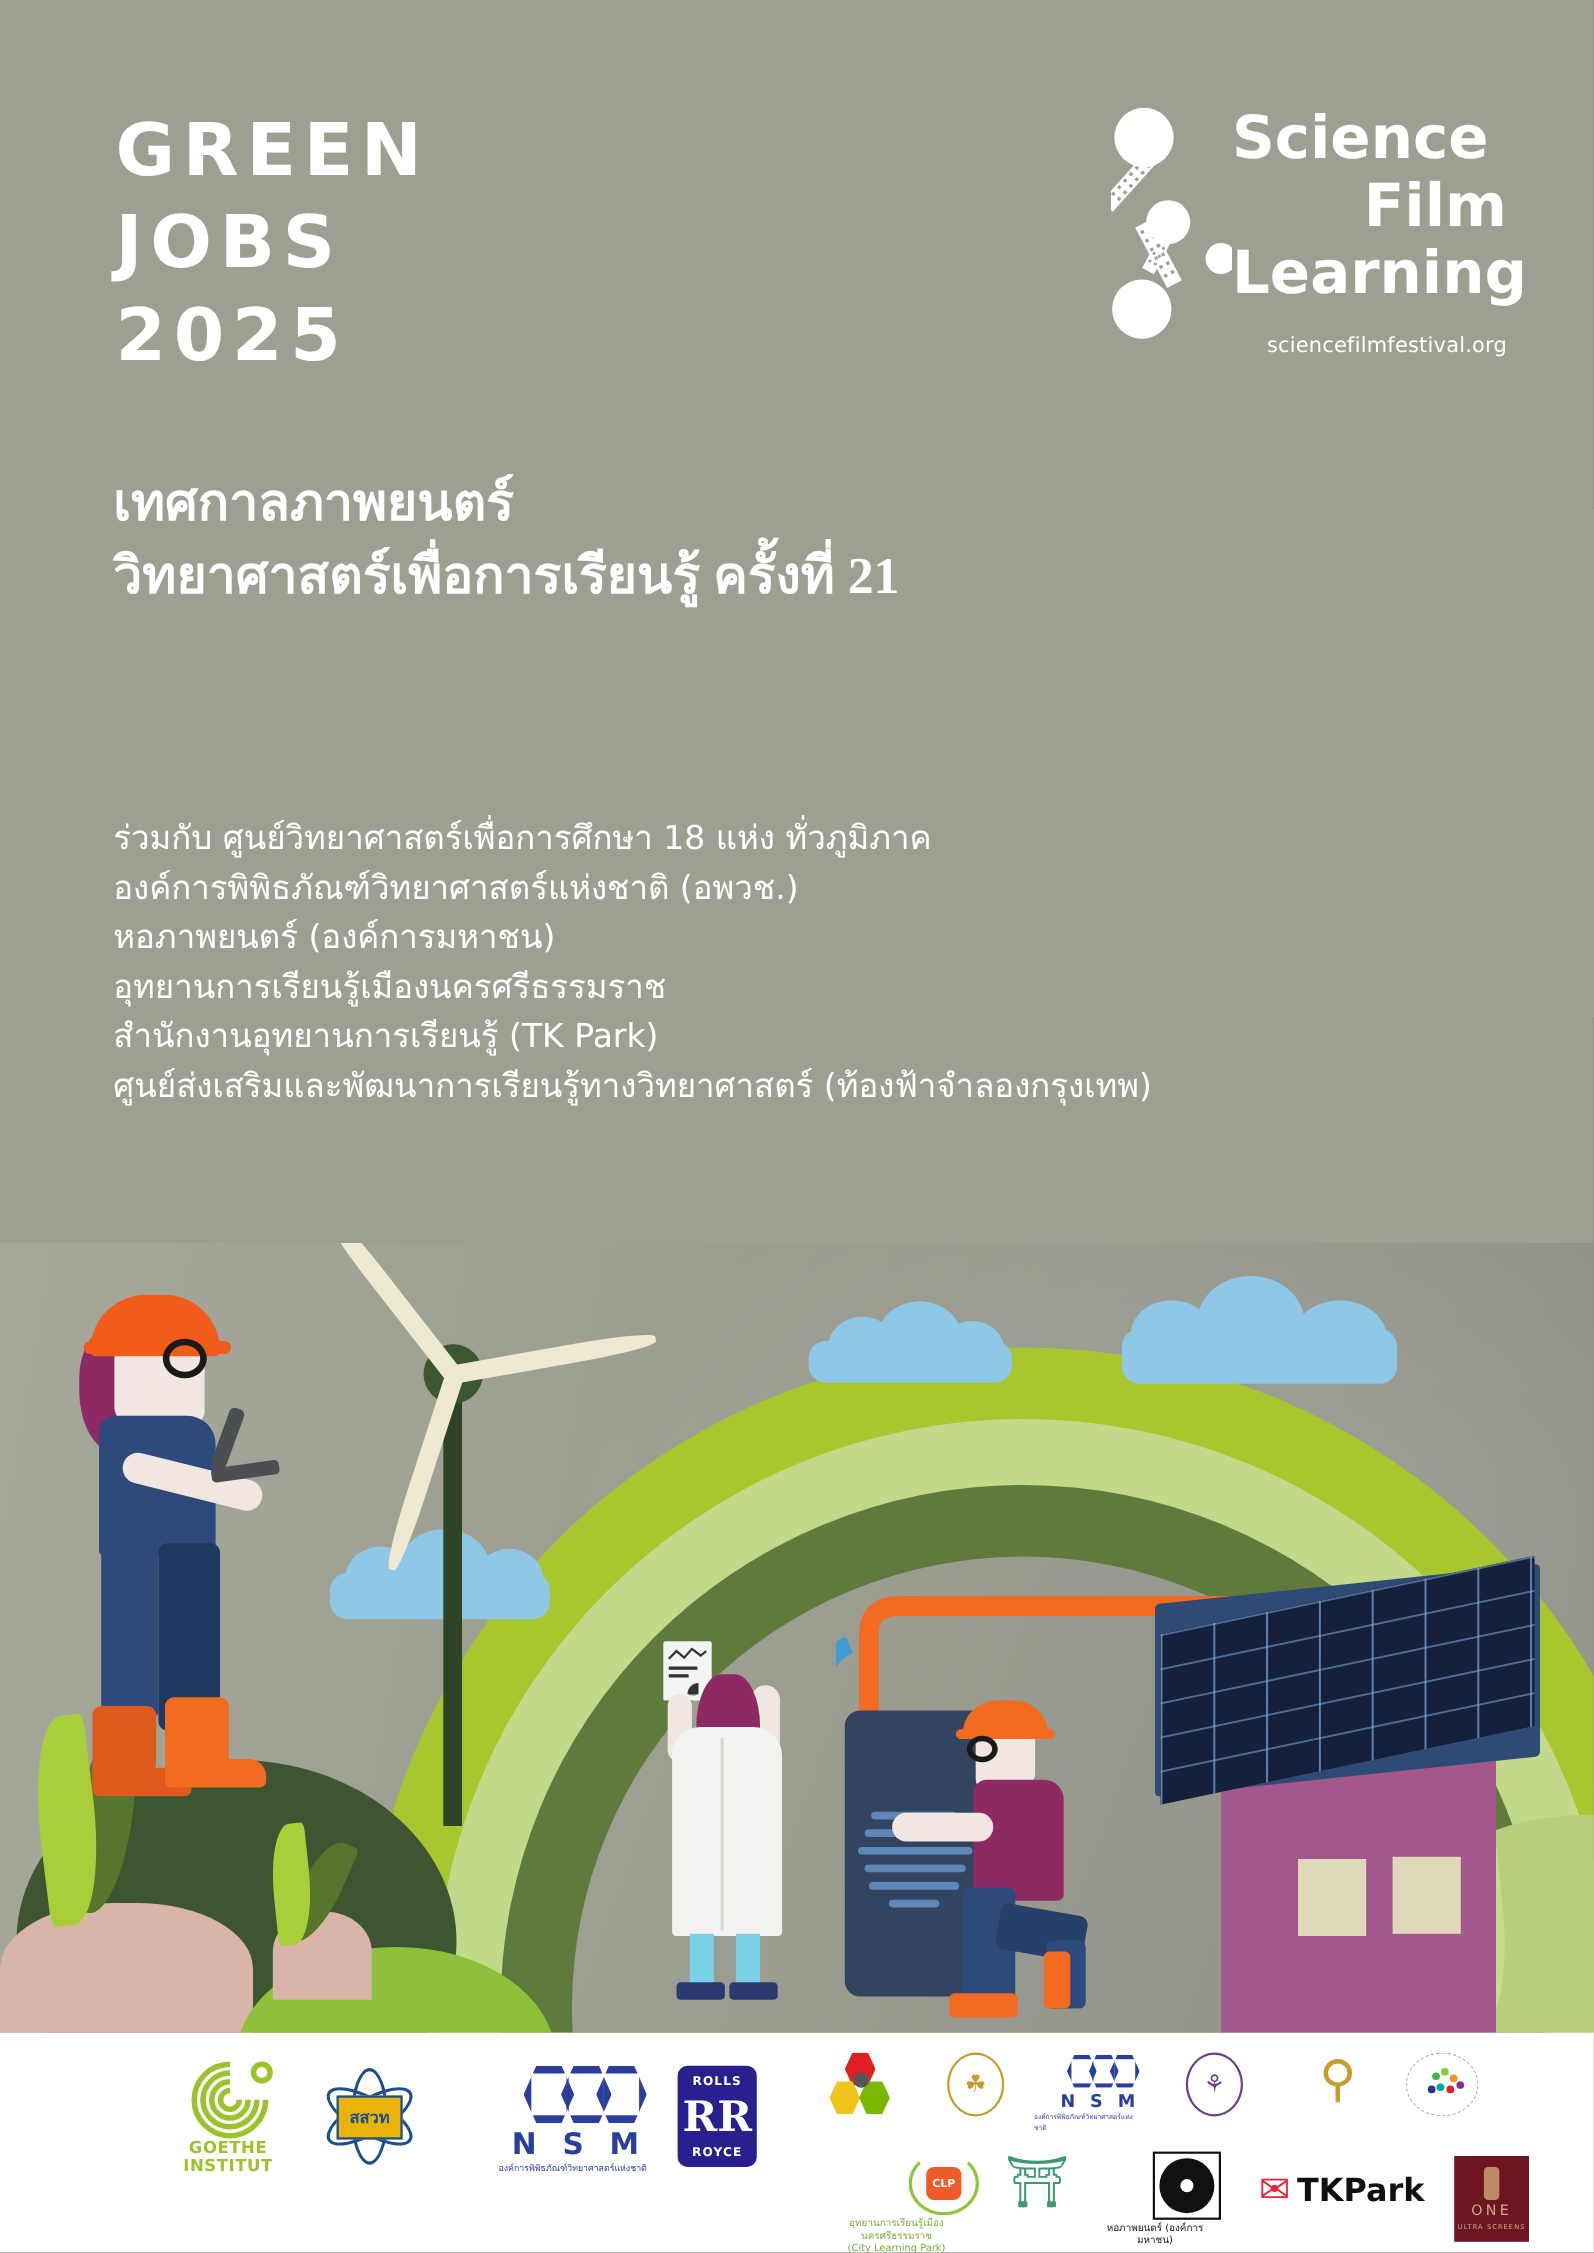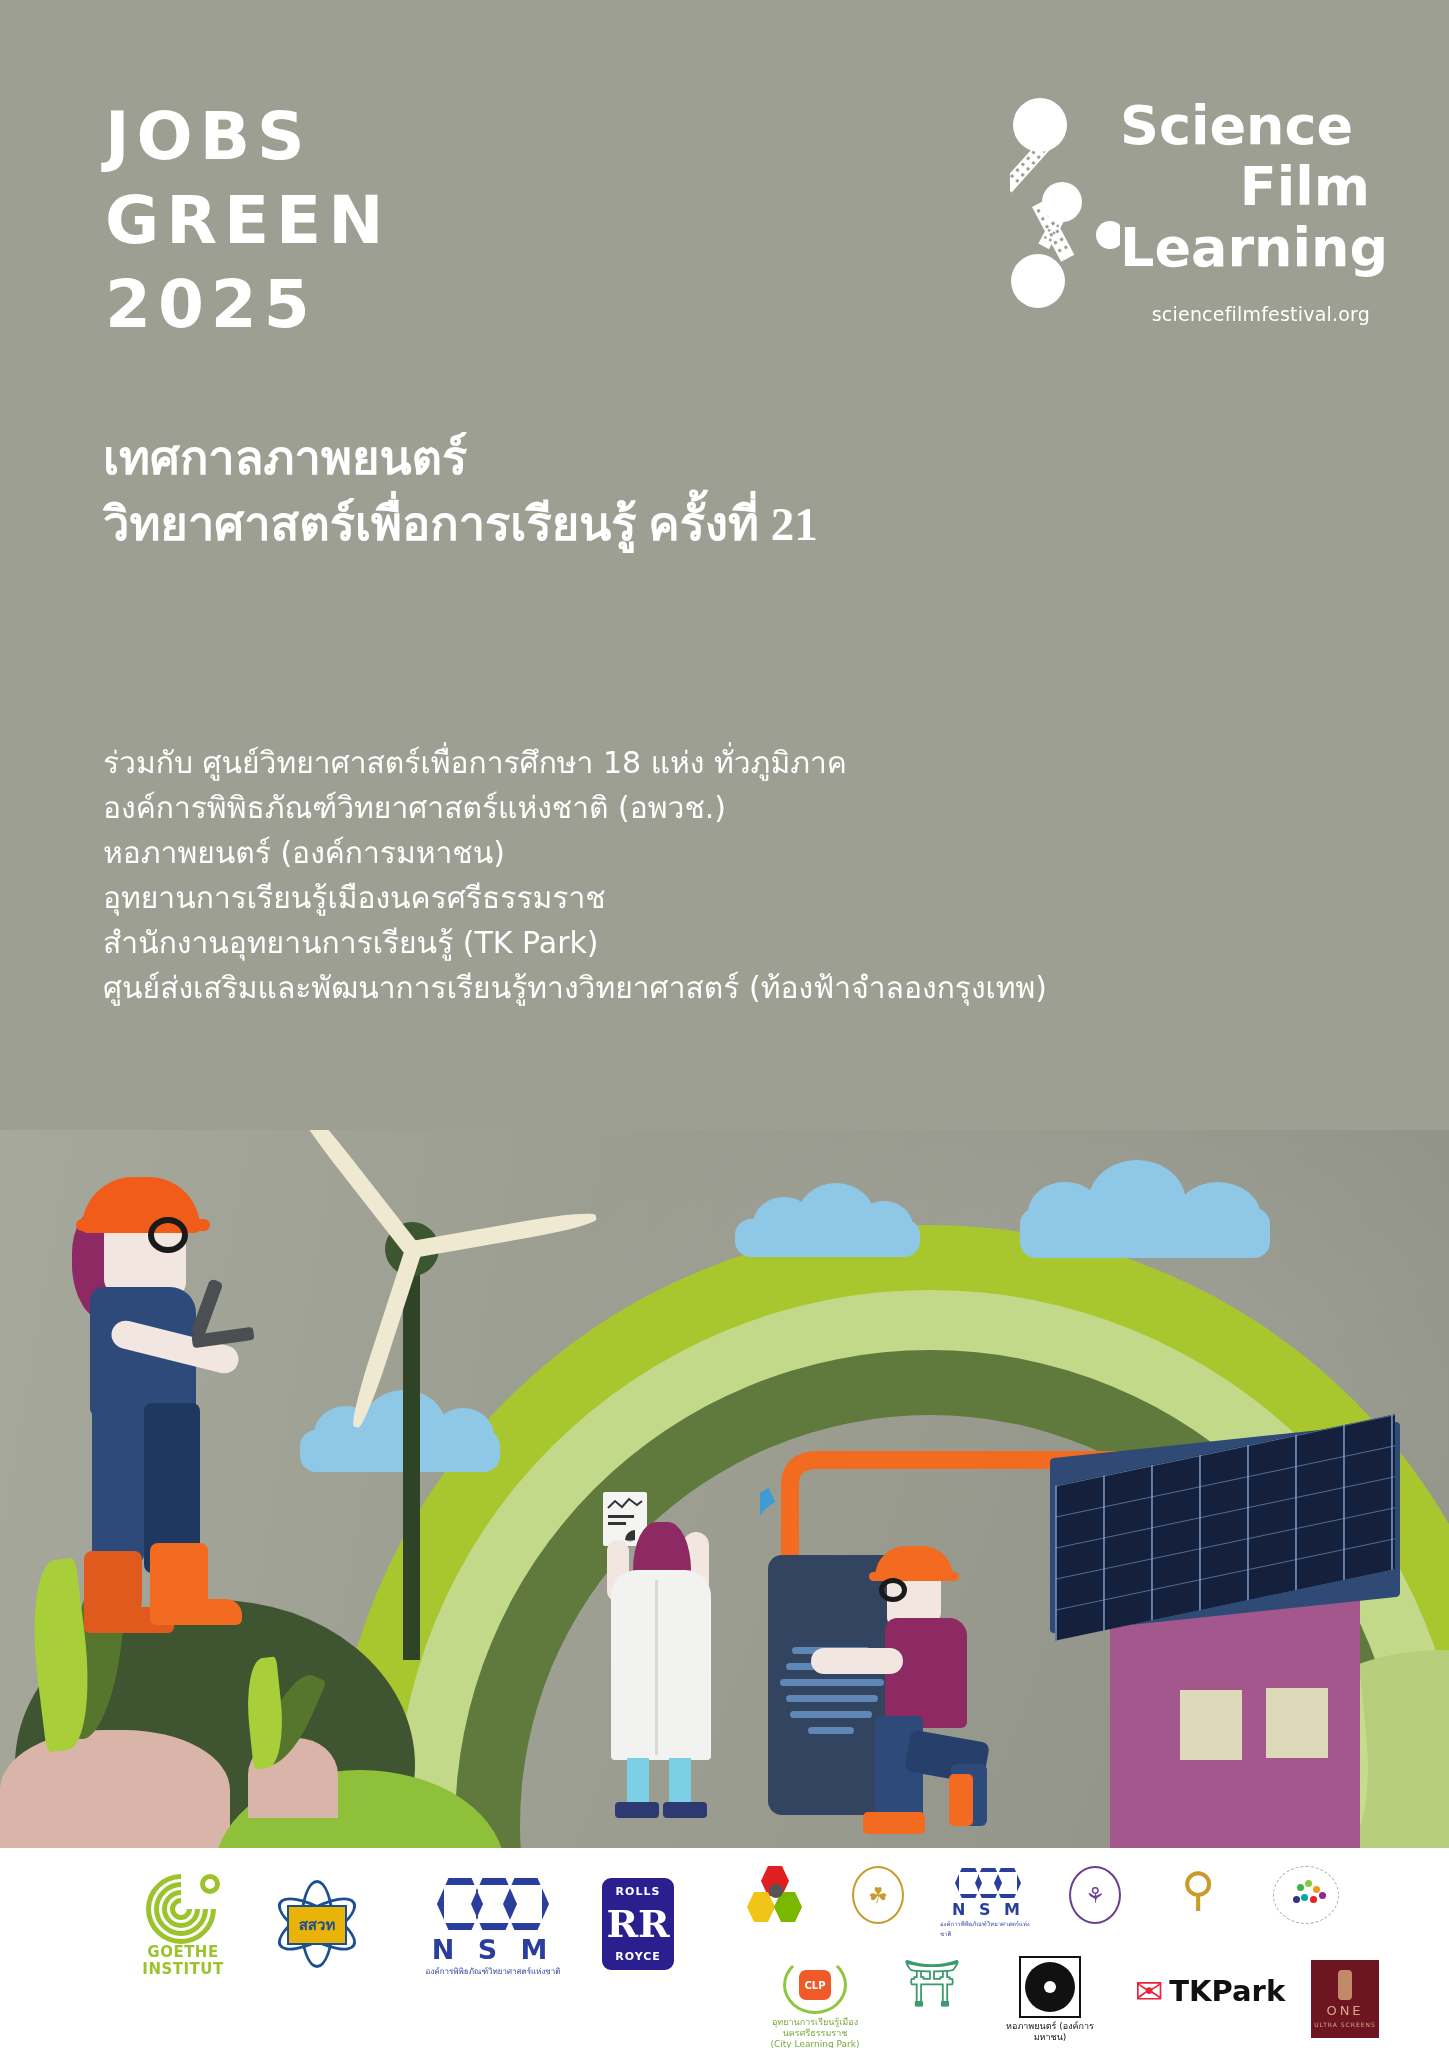--- a/index.html
+++ b/index.html
@@ -123,21 +123,21 @@
   }
   #house .win { position:absolute; background:#ded9b8; }
 
   
   #footer {
     position:absolute; left:0; bottom:0; width:1449px; height:200px;
     background:#ffffff;
   }
   .logo-cell {
     position:absolute; display:flex; flex-direction:column;
-    align-items:center; justify-content:flex-start;
+    align-items:flex-end; justify-content:flex-start;
   }
   .logo-cap { font-size:9px; text-align:center; line-height:11px; margin-top:3px; }
 
   
   .goethe-mark { position:relative; width:74px; height:70px; }
   .goethe-mark .ring {
     position:absolute; border:5px solid #9cc22c; border-radius:50%;
     border-right-color:transparent;
   }
   .goethe-mark .dot { position:absolute; right:0; top:0; width:20px; height:20px;
@@ -204,22 +204,22 @@
   .rainbow-dots { position:relative; width:66px; height:58px; }
   .rainbow-dots .ell { position:absolute; inset:0; border:1px dashed #aaa; border-radius:50%; }
   .rainbow-dots .d { position:absolute; width:7px; height:7px; border-radius:50%; }
 </style>
 </head>
 <body>
 
 <div id="poster">
 
   <div id="title-block">
+    <div class="big-title">GREEN</div>
     <div class="big-title">JOBS</div>
-    <div class="big-title">GREEN</div>
     <div class="big-title">2025</div>
   </div>
 
   <div id="sff-logo">
     <svg class="molecule" viewBox="0 0 110 215">
       <g fill="#fff">
 
         <g transform="translate(30,45) rotate(42)">
           <rect x="0" y="0" width="14" height="58"></rect>
         </g>

